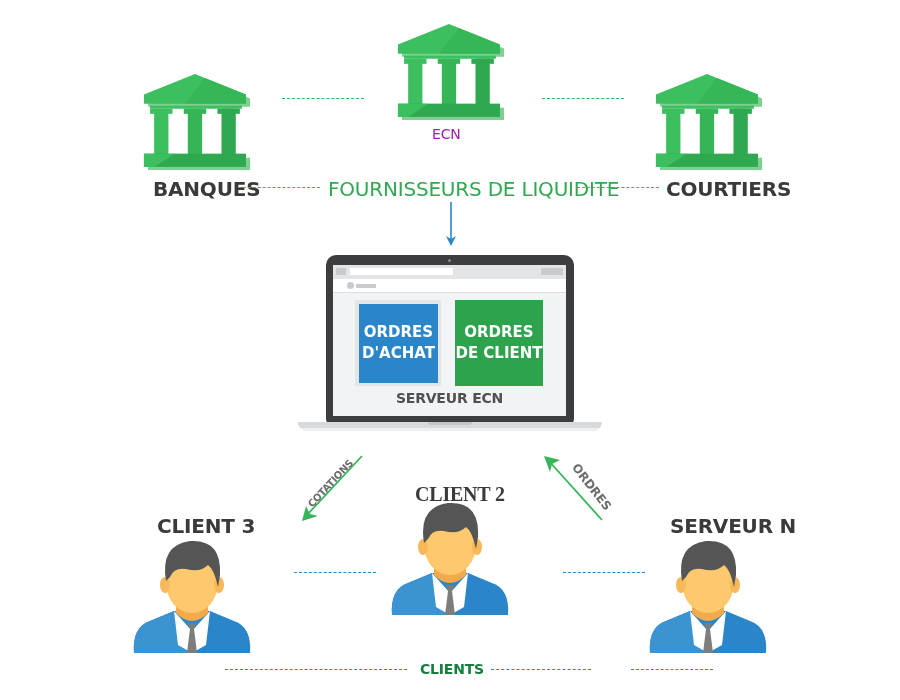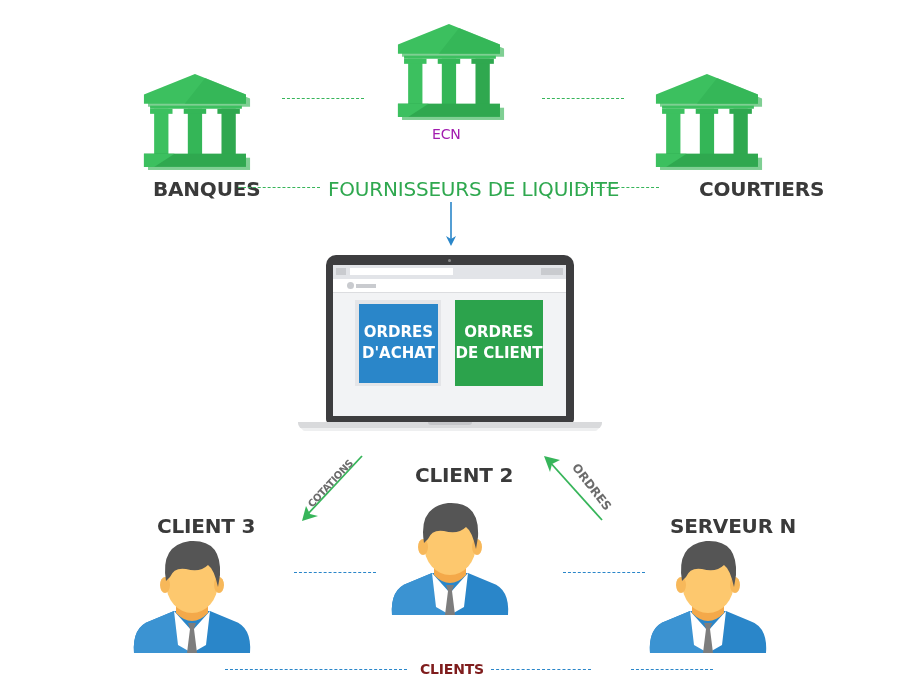--- a/index.html
+++ b/index.html
@@ -1,21 +1,21 @@
 <!DOCTYPE html>
 <html><head>
 <meta charset="utf-8">
 <style>
   html, body { margin:0; padding:0; background:#ffffff; }
   body { width:900px; height:700px; position:relative; overflow:hidden;
          font-family:"DejaVu Sans", "Liberation Sans", sans-serif; }
   .abs { position:absolute; }
   .label { position:absolute; font-weight:bold; font-size:20px; color:#3a3a3a; white-space:nowrap; letter-spacing:-0.2px; }
   .label-green { color:#2fa84f; }
-  .label-blue { color:#7f1d1d; }
+  .label-blue { color:#15803d; }
   .dash { position:absolute; height:0; border-top:1.6px dashed; }
   .dash-green { border-color:#37b55a; }
   .dash-blue { border-color:#2a86c9; }
   svg.ic { position:absolute; overflow:visible; }
   .laptop-screen-text { position:absolute; color:#fff; font-weight:bold; font-size:15px; text-align:center; line-height:21px; }
 </style>
 </head>
 <body>
 
 <svg width="0" height="0" style="position:absolute">
@@ -78,21 +78,21 @@
     </svg>
 </div>
 
 <div class="dash dash-green" style="left:282px;top:98px;width:82px;"></div>
 <div class="dash dash-green" style="left:542px;top:98px;width:82px;"></div>
 
 <div class="label" style="left:153px;top:177px;">BANQUES</div>
 <div class="dash dash-green" style="left:238px;top:187px;width:82px;"></div>
 <div class="label label-green" style="left:328px;top:177px;font-weight:normal;text-align:center;">FOURNISSEURS DE LIQUIDITE</div>
 <div class="dash dash-green" style="left:577px;top:187px;width:82px;"></div>
-<div class="label" style="left:699px;top:177px;text-align:center;">COURTIERS</div>
+<div class="label" style="left:666px;top:177px;text-align:center;">COURTIERS</div>
 
 <svg class="ic" style="left:444px;top:202px;" width="14" height="44" viewBox="0 0 14 44">
   <line x1="7" y1="0" x2="7" y2="40" stroke="#2a86c9" stroke-width="1.6"></line>
   <polygon points="2,34 7,44 12,34 7,37" fill="#2a86c9"></polygon>
 </svg>
 
 <div class="abs" style="left:298px;top:255px;width:304px;height:180px;">
 
   <div class="abs" style="left:28px;top:0;width:248px;height:168px;background:#3d3d3f;border-radius:10px 10px 4px 4px;"></div>
   <div class="abs" style="left:150px;top:4px;width:3px;height:3px;border-radius:50%;background:#888;"></div>
@@ -113,20 +113,21 @@
         <div>D'ACHAT</div>
       </div>
     </div>
 
     <div class="abs" style="left:122px;top:35px;width:88px;height:86px;background:#2ca34c;">
       <div class="laptop-screen-text" style="left:0;top:22px;width:88px;">
         <div>ORDRES</div>
         <div>DE CLIENT</div>
       </div>
     </div>
+    <div class="label" style="left:0;top:125px;width:233px;text-align:center;color:#505050;font-size:14px;">SERVEUR ECN</div>
   </div>
 
   <div class="abs" style="left:0;top:167px;width:304px;height:7px;background:#d9dadc;border-radius:0 0 6px 6px;"></div>
   <div class="abs" style="left:4px;top:173px;width:296px;height:3px;background:#eeeff0;border-radius:0 0 8px 8px;"></div>
   <div class="abs" style="left:130px;top:167px;width:44px;height:3px;background:#c4c5c8;border-radius:0 0 4px 4px;"></div>
 </div>
 
 <div class="abs" style="left:296px;top:452px;width:72px;height:74px;">
   <svg class="ic" style="left:0;top:0;" width="72" height="74" viewBox="0 0 72 74">
     <line x1="66" y1="4" x2="10" y2="64" stroke="#37b55a" stroke-width="1.8"></line>
@@ -136,21 +137,21 @@
 </div>
 
 <div class="abs" style="left:540px;top:452px;width:72px;height:74px;">
   <svg class="ic" style="left:0;top:0;" width="72" height="74" viewBox="0 0 72 74">
     <line x1="62" y1="68" x2="8" y2="8" stroke="#37b55a" stroke-width="1.8"></line>
     <polygon points="4,4 20,8 12,12 10,20" fill="#37b55a"></polygon>
   </svg>
   <div class="abs" style="left:24px;top:28px;font-size:12px;font-weight:bold;color:#6b6b6b;transform:rotate(52deg);transform-origin:center;white-space:nowrap;">ORDRES</div>
 </div>
 
-<div class="label" style="left:415px;top:463px;">CLIENT 2</div>
+<div class="label" style="left:415px;top:483px;font-family:Liberation Serif, serif;">CLIENT 2</div>
 <div class="abs" style="left:388px;top:496px;width:124px;height:124px;">
   <svg class="ic" width="124" height="124" viewBox="0 0 124 122">
       <use href="#user"></use>
     </svg>
 </div>
 
 <div class="label" style="left:157px;top:514px;">CLIENT 3</div>
 <div class="abs" style="left:130px;top:534px;width:124px;height:124px;">
   <svg class="ic" width="124" height="124" viewBox="0 0 124 122">
       <use href="#user"></use>

